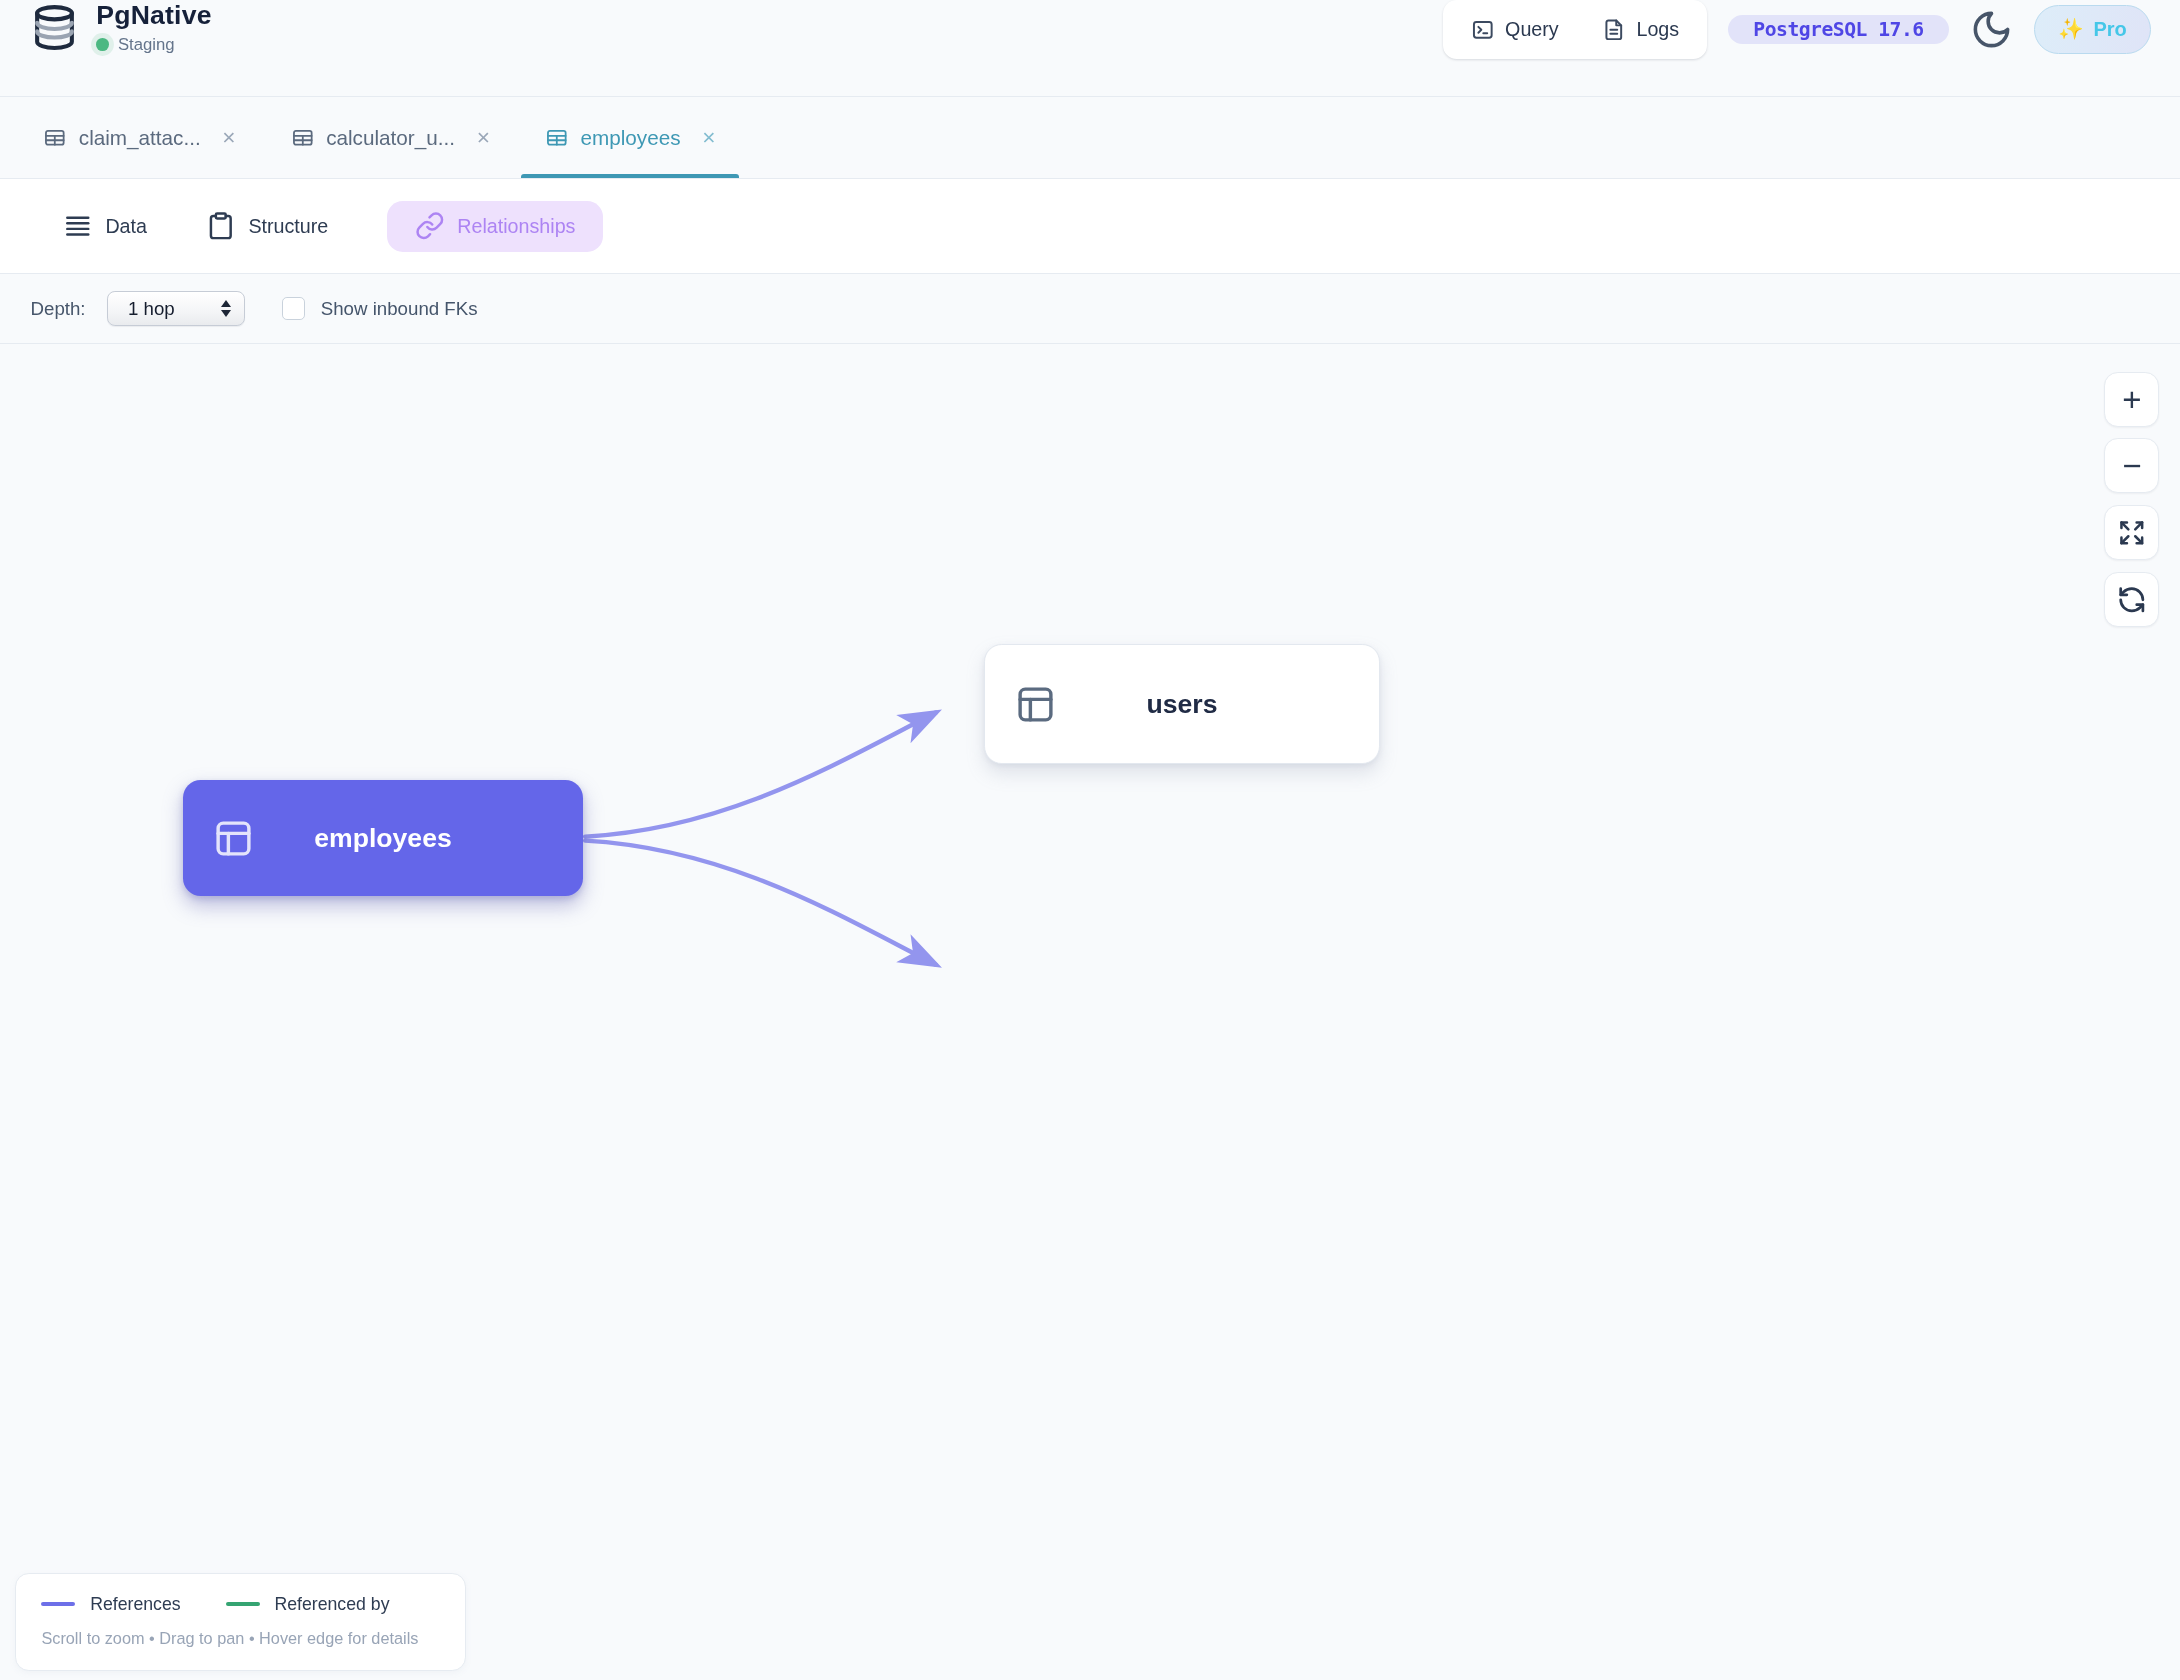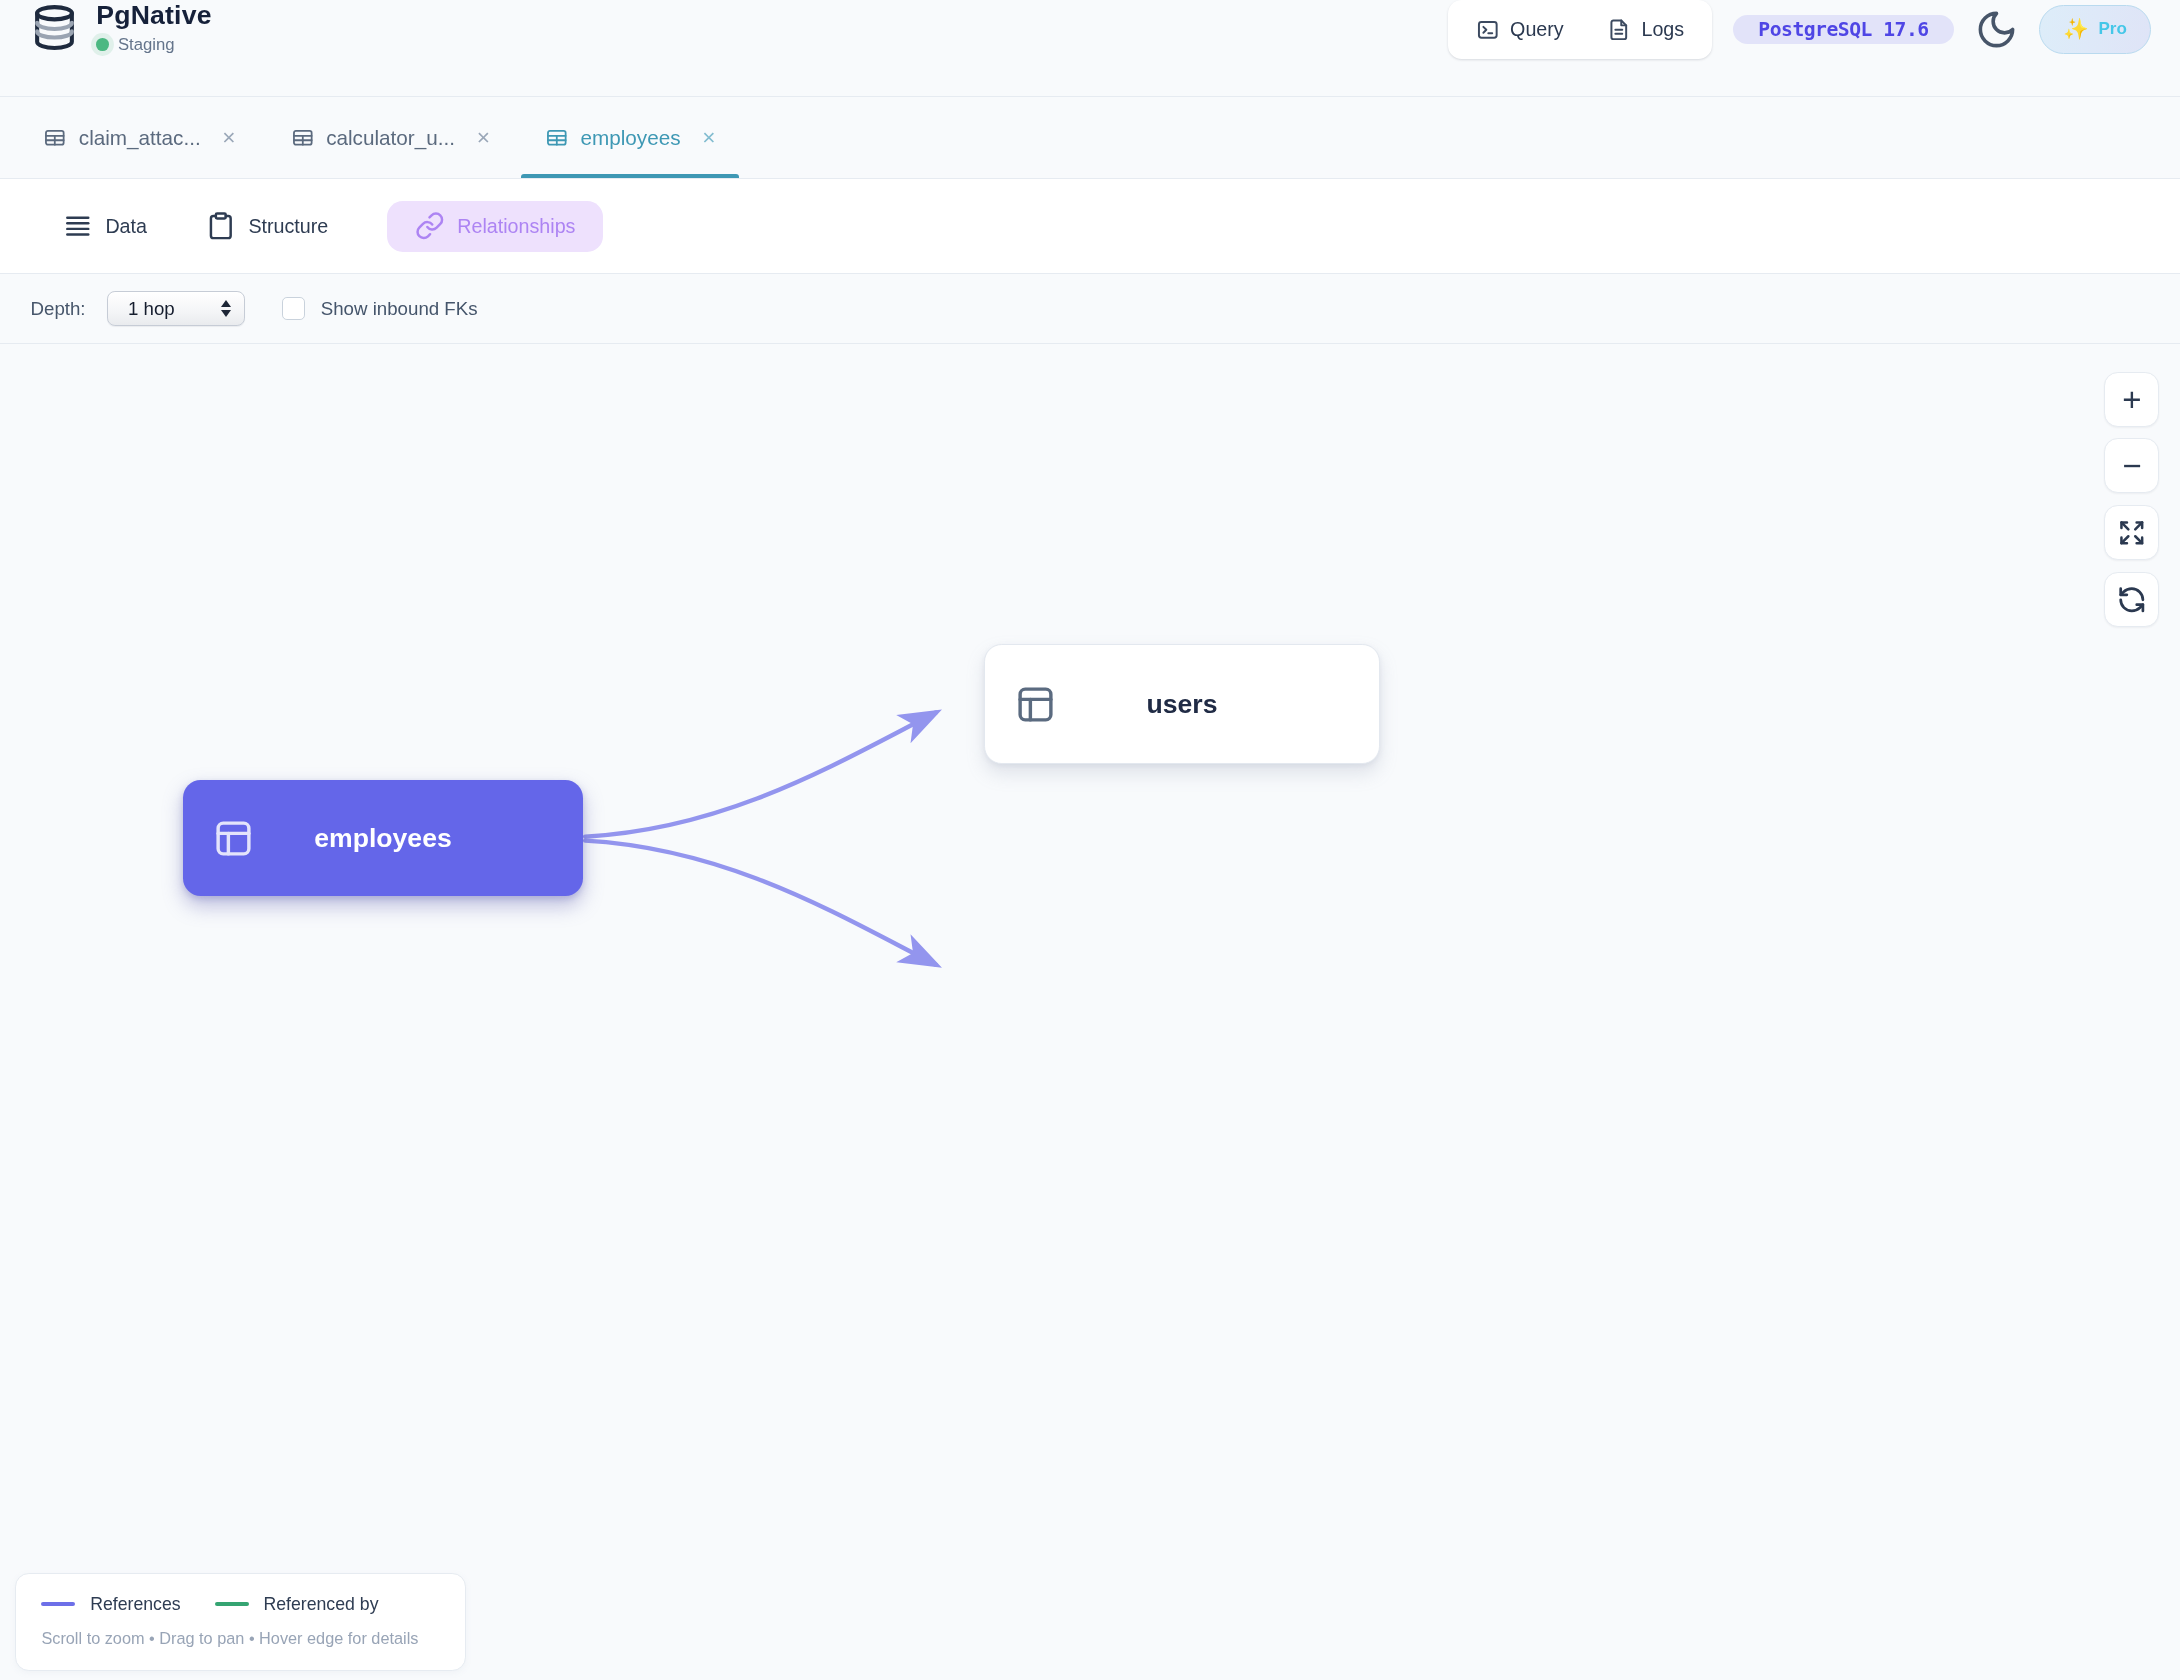--- a/index.html
+++ b/index.html
@@ -35,21 +35,21 @@
     background:#e2e3f9; color:#4f46e5; font-family:"DejaVu Sans Mono", monospace;
     font-size:19.7px; font-weight:600; letter-spacing:-0.5px;
   }
   .moon-btn { border:none; background:transparent; cursor:pointer; display:flex; align-items:center; }
   .pro-btn {
     height:49px; display:flex; align-items:center; gap:8.9px; padding:0 23.6px; border-radius:24.6px; cursor:pointer;
     background:linear-gradient(100deg,#ddedf9 0%,#dfe4f7 100%);
     border:1.5px solid #b9daef; font-family:inherit;
   }
   .pro-sparkle { font-size:20.7px; }
-  .pro-label { font-size:17px; font-weight:600; color:#45c7e8; }
+  .pro-label { font-size:20px; font-weight:600; color:#45c7e8; }
 
   
   .tabbar {
     height:82px; flex:0 0 82px; display:flex; align-items:stretch; padding-left:15.8px;
     border-bottom:1px solid #e6ebf1; background:#f8fafc;
   }
   .tab {
     position:relative; display:flex; align-items:center; gap:11.8px; padding:0 27.6px;
     font-size:20.7px; font-weight:500; color:#5b6a7e; cursor:pointer;
   }
@@ -122,21 +122,21 @@
     color:#2b3950; font-size:33px; font-weight:400; font-family:inherit; line-height:1;
     box-shadow:0 1px 2px rgba(16,24,40,.05);
   }
 
   
   .legend {
     position:absolute; left:14.8px; top:1229px; width:451px; border-radius:13.8px;
     background:#ffffff; border:1.5px solid #e6ebf1; padding:19.7px 25.6px 21.7px 25.6px;
     box-shadow:0 2px 5.9px rgba(140,150,175,.08);
   }
-  .legend-row { display:flex; align-items:flex-start; gap:34px; }
+  .legend-row { display:flex; align-items:flex-start; gap:45px; }
   .legend-item { display:flex; align-items:center; gap:14.8px; }
   .legend-swatch { width:34px; height:3.9px; border-radius:2px; }
   .swatch-references { background:#6d6fe8; }
   .swatch-referenced-by { background:#35a472; }
   .legend-label { font-size:17.7px; font-weight:500; color:#2e3c52; }
   .legend-hint { margin-top:14.8px; font-size:16.3px; color:#98a4b6; }
 
   svg.icon { display:block; }
 </style>
 </head>

